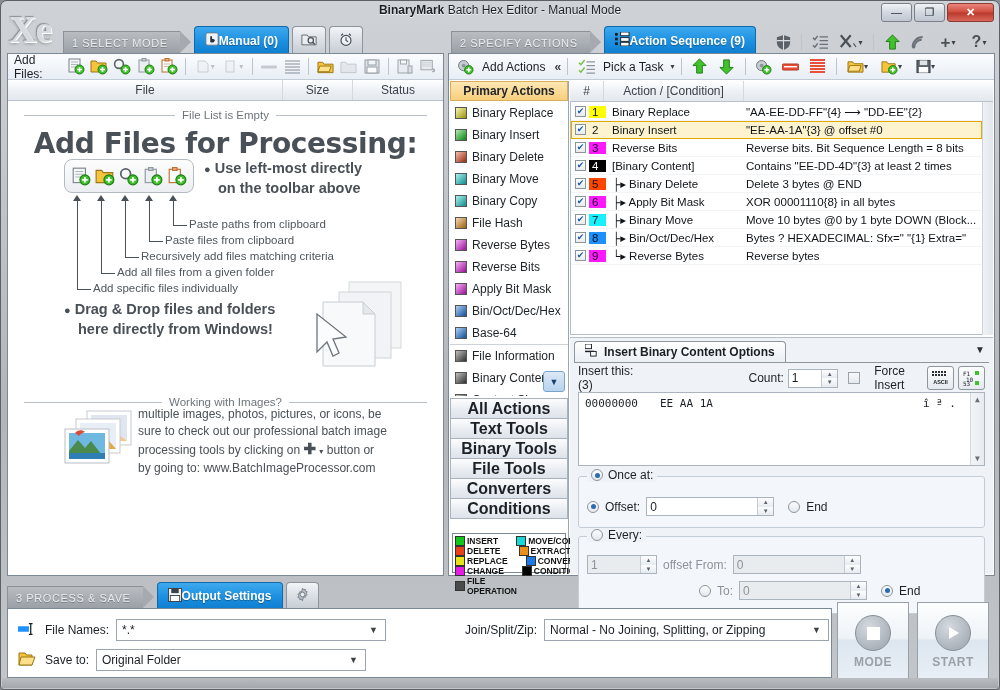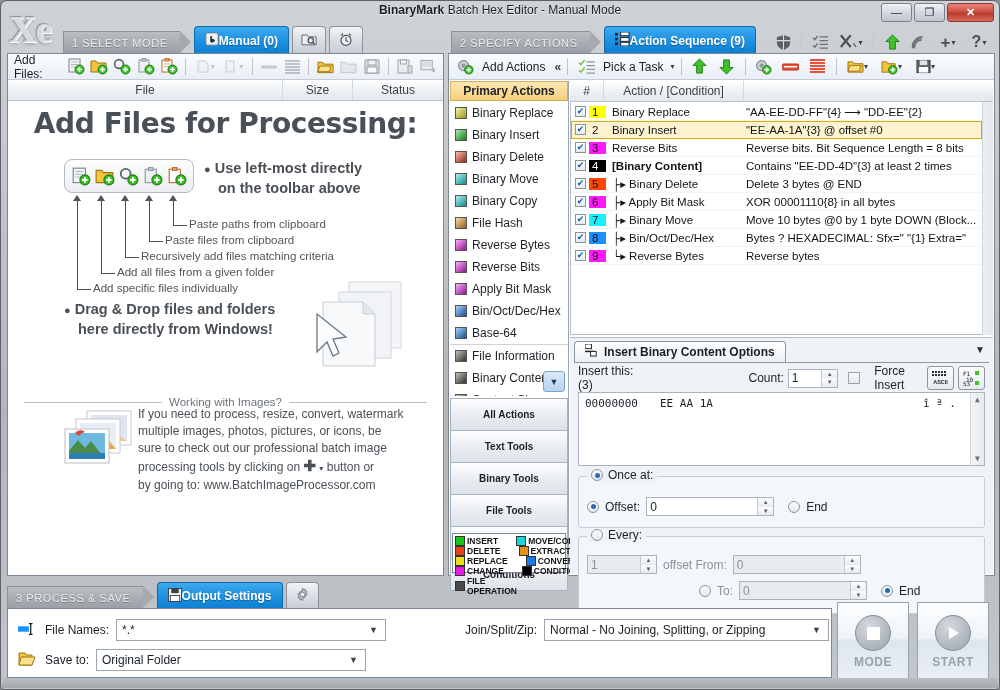--- a/index.html
+++ b/index.html
@@ -153,25 +153,25 @@
     border:1px solid #d7ae5e;
     display:flex;align-items:center;justify-content:center;
     font-weight:bold;font-size:12px;color:#22262b;
   }
   .actitem{
     display:flex;align-items:center;gap:5px;height:22px;padding-left:5px;
     font-size:12px;color:#1d2227;
   }
   .sq{width:10px;height:10px;display:inline-block;border:1px solid #555;}
   .catbtn{
-    height:33px;box-sizing:border-box;margin-top:-1px;
+    height:21px;box-sizing:border-box;margin-top:-1px;
     background:linear-gradient(#fdfdfe,#e9edf2 55%,#dde3ea);
     border:1px solid #a9b3bd;
     display:flex;align-items:center;justify-content:center;
-    font-weight:bold;font-size:10px;color:#1c2127;
+    font-weight:bold;font-size:16px;color:#1c2127;
   }
   .legend{
     border:1px solid #7c8894;background:#fff;
     font-family:"Liberation Sans", sans-serif;
     font-size:8.5px;font-weight:bold;color:#111;
     padding:2px 2px;box-sizing:border-box;
   }
   .legend .lrow{display:flex;gap:18px;line-height:10px;}
   .legend .lcell{display:flex;align-items:center;gap:2px;width:72px;}
   .legend .lsq{width:8px;height:8px;border:1px solid #333;flex:none;}
@@ -484,20 +484,23 @@
       </div>
     </div>
 
     <div class="colhead">
       <div style="flex:1;">File</div>
       <div style="width:70px;">Size</div>
       <div style="width:90px;border-right:none;">Status</div>
     </div>
 
     <div class="filebody">
+      <div class="divlabel" style="margin-top:8px;">
+        <span>File List is Empty</span>
+      </div>
       <div class="bigtitle">Add Files for Processing:</div>
 
       <div class="btnbox">
         <svg width="20" height="19" viewBox="0 0 18 17">
             <rect x="2" y="1" width="11" height="13" fill="#f4f6f8" stroke="#7a828a"></rect>
             <path d="M4 4h7M4 6.5h7M4 9h5" stroke="#aeb6bd"></path>
             <circle cx="12.5" cy="11.5" r="4.5" fill="#3fc22a" stroke="#1f7a14"></circle>
             <path d="M12.5 9v5M10 11.5h5" stroke="#fff" stroke-width="1.6"></path>
           </svg>
         <svg width="20" height="19" viewBox="0 0 18 17">
@@ -582,21 +585,20 @@
           <rect x="17" y="14" width="36" height="26" fill="#e8eef5"></rect>
             <path d="M17 34l10-10 8 8 6-6 12 14H17z" fill="#e3a84a"></path>
           <rect x="2" y="20" width="44" height="34" fill="#fff" stroke="#b9bfc5"></rect>
           <rect x="6" y="24" width="36" height="26" fill="#6fb8e0"></rect>
           <path d="M6 42l9-11 7 8 6-7 14 18H6z" fill="#4a8a4a"></path>
           <path d="M6 44h36v6H6z" fill="#2f7fb5"></path>
           <path d="M12 24c2-3 7-4 10-1-3 1-5 2-6 4z" fill="#d94a3a"></path>
         </svg>
       </div>
       <div style="position:absolute;left:130px;top:305px;font-size:12px;color:#4a5057;line-height:17px;">
-        <div>If you need to process, resize, convert, watermark</div>
         <div>multiple images, photos, pictures, or icons, be</div>
         <div>sure to check out our professional batch image</div>
         <div>
           <span>processing tools by clicking on</span>
           <span style="font-weight:bold;font-size:15px;">✚</span>
           <span style="font-size:8px;">▾</span>
           <span>button or</span>
         </div>
         <div>by going to: www.BatchImageProcessor.com</div>
       </div>
@@ -826,21 +828,21 @@
             </div>
             <div class="seqrow">
               <span class="chk">✔</span>
               <span class="num" style="background:#ff19ff;color:#101418;">3</span>
               <span class="aname" style="">Reverse Bits</span>
               <span class="aopts">Reverse bits. Bit Sequence Length = 8 bits</span>
             </div>
             <div class="seqrow">
               <span class="chk">✔</span>
               <span class="num" style="background:#000000;color:#fff;">4</span>
-              <span class="aname" style="font-weight:bold;">[Binary Content]</span>
+              <span class="aname" style="font-weight:normal;">[Binary Content]</span>
               <span class="aopts">Contains "EE-DD-4D"{3} at least 2 times</span>
             </div>
             <div class="seqrow">
               <span class="chk">✔</span>
               <span class="num" style="background:#ff4500;color:#101418;">5</span>
               <span class="aname" style="">├▸ Binary Delete</span>
               <span class="aopts">Delete 3 bytes @ END</span>
             </div>
             <div class="seqrow">
               <span class="chk">✔</span>

